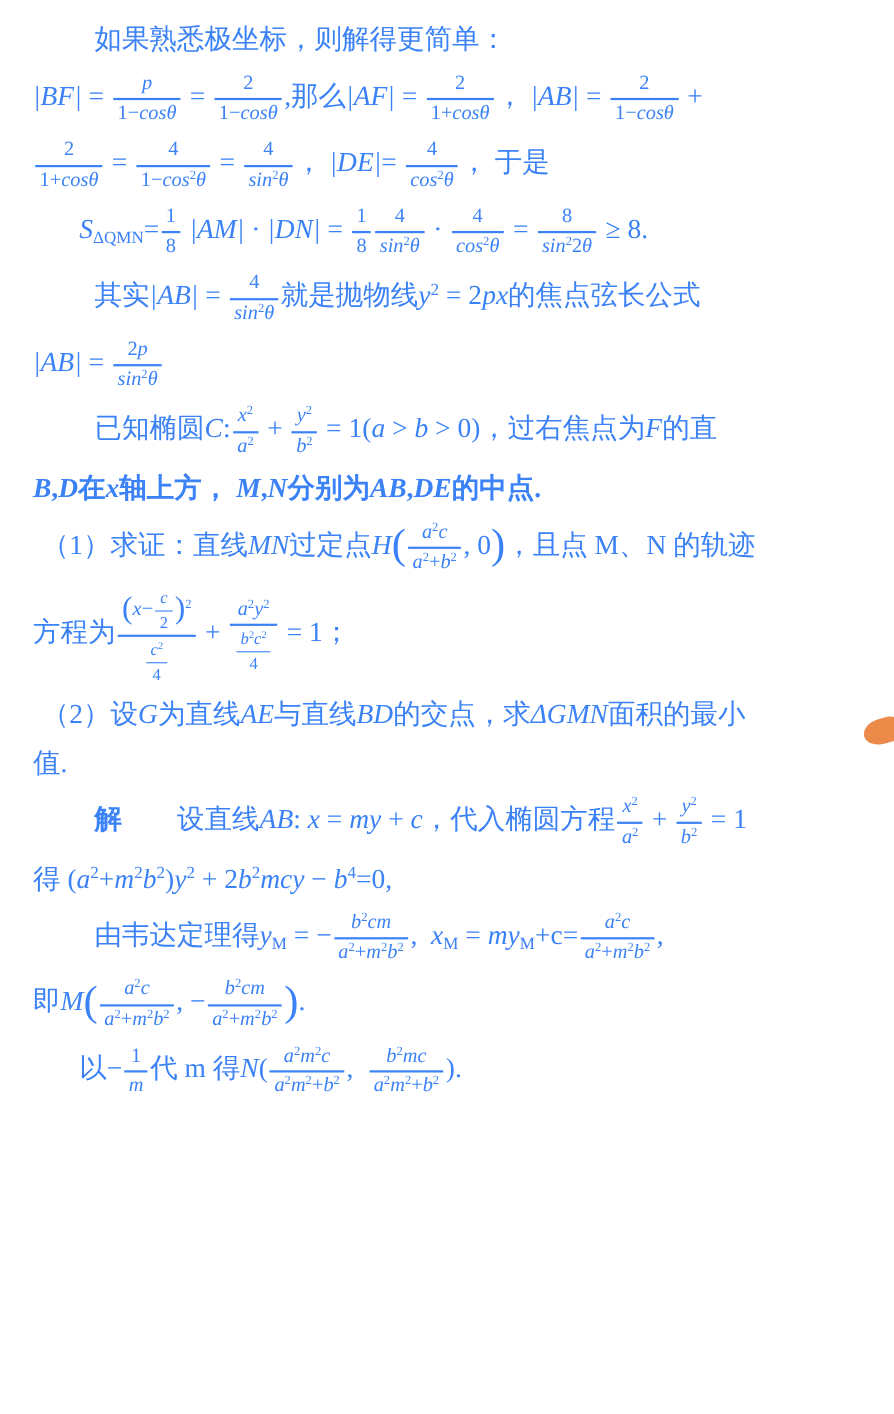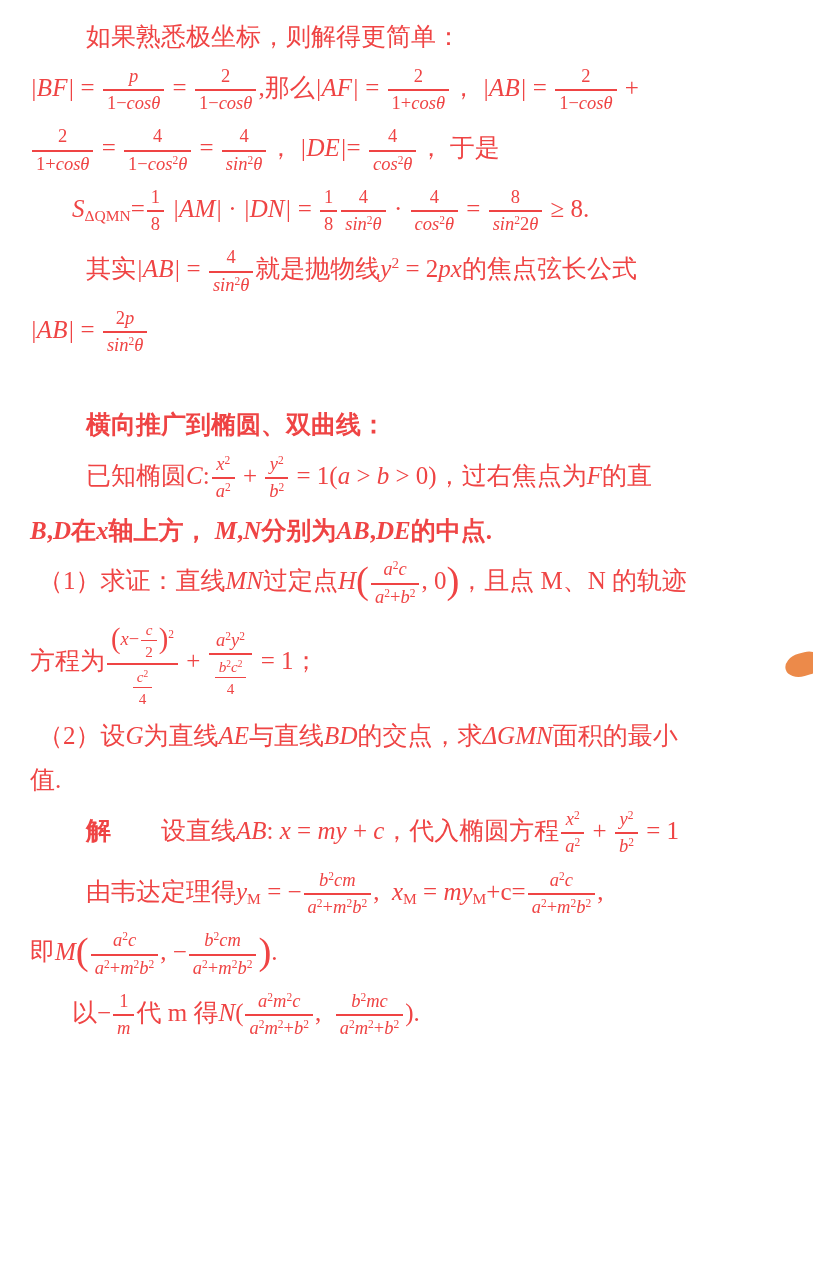--- a/index.html
+++ b/index.html
@@ -49,34 +49,34 @@
     top:653px;
     width:36px;
     height:23px;
     border-radius:55% 45% 45% 55% / 60% 50% 50% 60%;
     transform:rotate(-16deg);
   }
 </style>
 </head>
 <body>
 
-<div class="doc" style="color: #ef4444;">
+<div class="doc" style="color: #3b82f6;">
   <div id="doc-body">
       <div class="line" style="padding-left: 56px;"><span>如果熟悉极坐标，则解得更简单：</span></div>
       <div class="line" style="padding-left: 0px;"><i>|BF|</i><span> = </span><span class="frac"><span class="num"><i>p</i></span><span class="den"><span>1−</span><i>cosθ</i></span></span><span> = </span><span class="frac"><span class="num"><span>2</span></span><span class="den"><span>1−</span><i>cosθ</i></span></span><span>,那么</span><i>|AF|</i><span> = </span><span class="frac"><span class="num"><span>2</span></span><span class="den"><span>1+</span><i>cosθ</i></span></span><span>， </span><i>|AB|</i><span> = </span><span class="frac"><span class="num"><span>2</span></span><span class="den"><span>1−</span><i>cosθ</i></span></span><span> +</span></div>
       <div class="line" style="padding-left: 0px;"><span class="frac"><span class="num"><span>2</span></span><span class="den"><span>1+</span><i>cosθ</i></span></span><span> = </span><span class="frac"><span class="num"><span>4</span></span><span class="den"><span>1−</span><i>cos</i><sup>2</sup><i>θ</i></span></span><span> = </span><span class="frac"><span class="num"><span>4</span></span><span class="den"><i>sin</i><sup>2</sup><i>θ</i></span></span><span>， </span><i>|DE|</i><span>= </span><span class="frac"><span class="num"><span>4</span></span><span class="den"><i>cos</i><sup>2</sup><i>θ</i></span></span><span>， 于是</span></div>
       <div class="line" style="padding-left: 42px;"><i>S</i><sub>ΔQMN</sub><span>=</span><span class="frac"><span class="num"><span>1</span></span><span class="den"><span>8</span></span></span><span> </span><i>|AM|</i><span> · </span><i>|DN|</i><span> = </span><span class="frac"><span class="num"><span>1</span></span><span class="den"><span>8</span></span></span><span class="frac"><span class="num"><span>4</span></span><span class="den"><i>sin</i><sup>2</sup><i>θ</i></span></span><span> · </span><span class="frac"><span class="num"><span>4</span></span><span class="den"><i>cos</i><sup>2</sup><i>θ</i></span></span><span> = </span><span class="frac"><span class="num"><span>8</span></span><span class="den"><i>sin</i><sup>2</sup><span>2</span><i>θ</i></span></span><span> ≥ 8.</span></div>
       <div class="line" style="padding-left: 56px;"><span>其实</span><i>|AB|</i><span> = </span><span class="frac"><span class="num"><span>4</span></span><span class="den"><i>sin</i><sup>2</sup><i>θ</i></span></span><span>就是抛物线</span><i>y</i><sup>2</sup><span> = 2</span><i>px</i><span>的焦点弦长公式</span></div>
       <div class="line" style="padding-left: 0px;"><i>|AB|</i><span> = </span><span class="frac"><span class="num"><span>2</span><i>p</i></span><span class="den"><i>sin</i><sup>2</sup><i>θ</i></span></span></div>
-      <div class="line heading" style="padding-left: 56px;"><b>横向推广到椭圆、双曲线：</b></div>
       <div class="line" style="padding-left: 56px;"><span>已知椭圆</span><i>C</i><span>:</span><span class="frac"><span class="num"><i>x</i><sup>2</sup></span><span class="den"><i>a</i><sup>2</sup></span></span><span> + </span><span class="frac"><span class="num"><i>y</i><sup>2</sup></span><span class="den"><i>b</i><sup>2</sup></span></span><span> = 1(</span><i>a</i><span> &gt; </span><i>b</i><span> &gt; 0)，过右焦点为</span><i>F</i><span>的直</span></div>
       <div class="line" style="padding-left: 0px; font-weight: bold;"><i>B</i><span>,</span><i>D</i><span>在</span><i>x</i><span>轴上方， </span><i>M</i><span>,</span><i>N</i><span>分别为</span><i>AB</i><span>,</span><i>DE</i><span>的中点.</span></div>
       <div class="line" style="padding-left: 8px;"><span>（1）求证：直线</span><i>MN</i><span>过定点</span><i>H</i><span class="bigp">(</span><span class="frac"><span class="num"><i>a</i><sup>2</sup><i>c</i></span><span class="den"><i>a</i><sup>2</sup><span>+</span><i>b</i><sup>2</sup></span></span><span>, 0</span><span class="bigp">)</span><span>，且点 M、N 的轨迹</span></div>
       <div class="line" style="padding-left: 0px;"><span>方程为</span><span class="frac"><span class="num"><span class="bigp">(</span><i>x</i><span>−</span><span class="frac"><span class="num"><i>c</i></span><span class="den"><span>2</span></span></span><span class="bigp">)</span><sup>2</sup></span><span class="den"><span class="frac"><span class="num"><i>c</i><sup>2</sup></span><span class="den"><span>4</span></span></span></span></span><span> + </span><span class="frac"><span class="num"><i>a</i><sup>2</sup><i>y</i><sup>2</sup></span><span class="den"><span class="frac"><span class="num"><i>b</i><sup>2</sup><i>c</i><sup>2</sup></span><span class="den"><span>4</span></span></span></span></span><span> = 1；</span></div>
       <div class="line" style="padding-left: 8px;"><span>（2）设</span><i>G</i><span>为直线</span><i>AE</i><span>与直线</span><i>BD</i><span>的交点，求</span><i>ΔGMN</i><span>面积的最小</span></div>
       <div class="line" style="padding-left: 0px;"><span>值.</span></div>
       <div class="line" style="padding-left: 56px;"><b>解</b><span>　　设直线</span><i>AB</i><span>: </span><i>x</i><span> = </span><i>my</i><span> + </span><i>c</i><span>，代入椭圆方程</span><span class="frac"><span class="num"><i>x</i><sup>2</sup></span><span class="den"><i>a</i><sup>2</sup></span></span><span> + </span><span class="frac"><span class="num"><i>y</i><sup>2</sup></span><span class="den"><i>b</i><sup>2</sup></span></span><span> = 1</span></div>
+      <div class="line" style="padding-left: 0px;"><span>得 (</span><i>a</i><sup>2</sup><span>+</span><i>m</i><sup>2</sup><i>b</i><sup>2</sup><span>)</span><i>y</i><sup>2</sup><span> + 2</span><i>b</i><sup>2</sup><i>mcy</i><span> − </span><i>b</i><sup>4</sup><span>=0,</span></div>
       <div class="line" style="padding-left: 56px;"><span>由韦达定理得</span><i>y</i><sub>M</sub><span> = −</span><span class="frac"><span class="num"><i>b</i><sup>2</sup><i>cm</i></span><span class="den"><i>a</i><sup>2</sup><span>+</span><i>m</i><sup>2</sup><i>b</i><sup>2</sup></span></span><span>,  </span><i>x</i><sub>M</sub><span> = </span><i>my</i><sub>M</sub><span>+c=</span><span class="frac"><span class="num"><i>a</i><sup>2</sup><i>c</i></span><span class="den"><i>a</i><sup>2</sup><span>+</span><i>m</i><sup>2</sup><i>b</i><sup>2</sup></span></span><span>,</span></div>
       <div class="line" style="padding-left: 0px;"><span>即</span><i>M</i><span class="bigp">(</span><span class="frac"><span class="num"><i>a</i><sup>2</sup><i>c</i></span><span class="den"><i>a</i><sup>2</sup><span>+</span><i>m</i><sup>2</sup><i>b</i><sup>2</sup></span></span><span>, −</span><span class="frac"><span class="num"><i>b</i><sup>2</sup><i>cm</i></span><span class="den"><i>a</i><sup>2</sup><span>+</span><i>m</i><sup>2</sup><i>b</i><sup>2</sup></span></span><span class="bigp">)</span><span>.</span></div>
       <div class="line" style="padding-left: 42px;"><span>以−</span><span class="frac"><span class="num"><span>1</span></span><span class="den"><i>m</i></span></span><span>代 m 得</span><i>N</i><span>(</span><span class="frac"><span class="num"><i>a</i><sup>2</sup><i>m</i><sup>2</sup><i>c</i></span><span class="den"><i>a</i><sup>2</sup><i>m</i><sup>2</sup><span>+</span><i>b</i><sup>2</sup></span></span><span>,  </span><span class="frac"><span class="num"><i>b</i><sup>2</sup><i>mc</i></span><span class="den"><i>a</i><sup>2</sup><i>m</i><sup>2</sup><span>+</span><i>b</i><sup>2</sup></span></span><span>).</span></div>
     </div>
   <div class="orange-mark" style="background: rgb(236, 138, 74);"></div>
 </div>
 
 </body></html>

